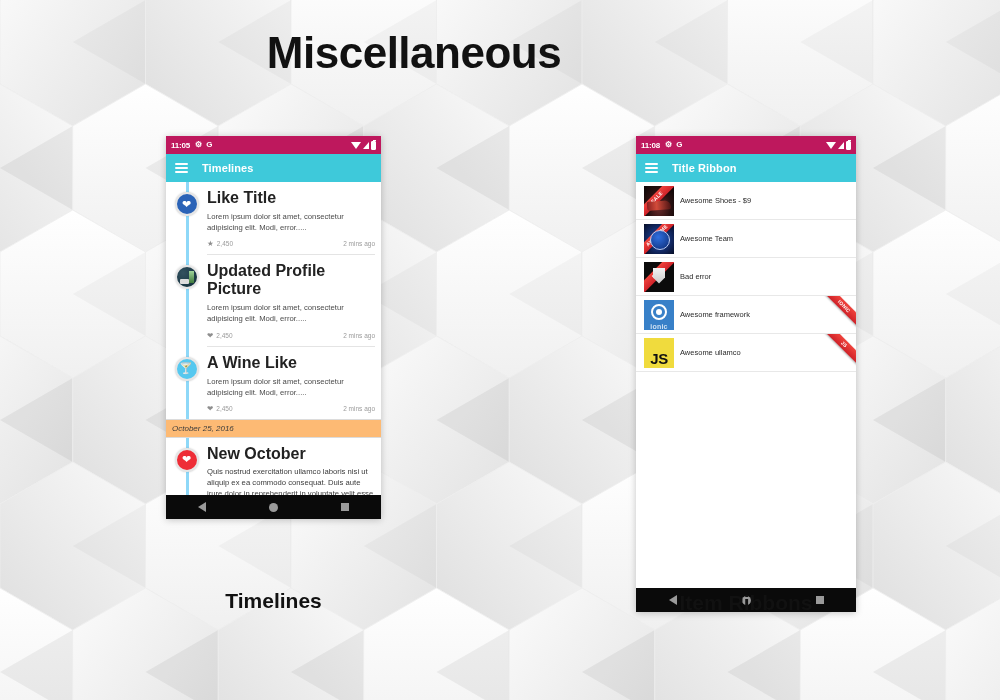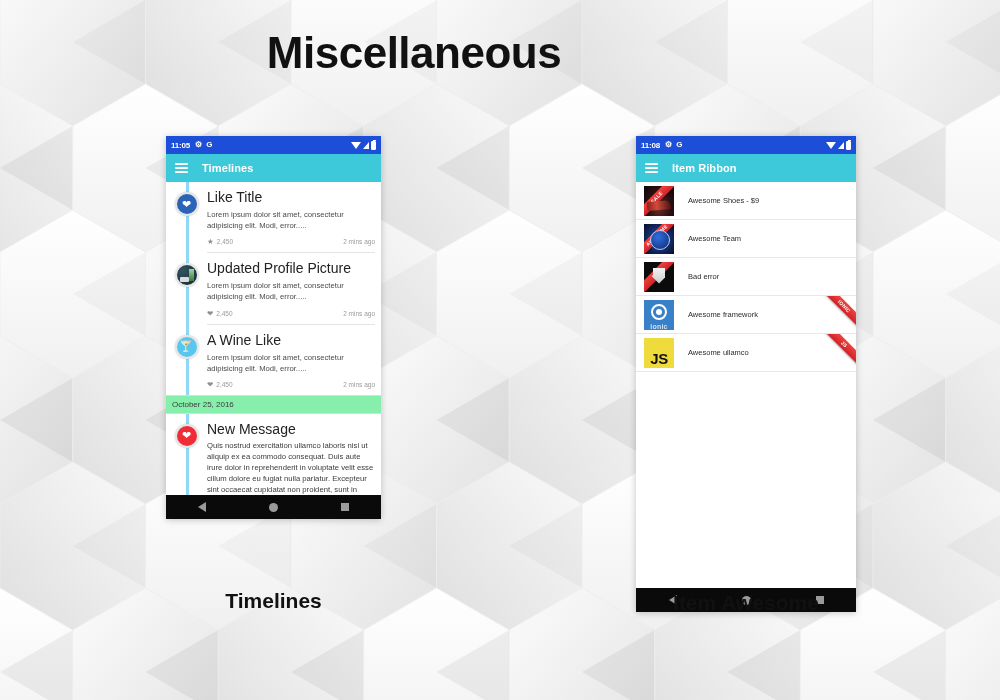--- a/index.html
+++ b/index.html
@@ -36,21 +36,21 @@
     background: #ffffff;
     box-shadow: 0 1px 7px rgba(0,0,0,0.22);
     overflow: hidden;
     display: flex; flex-direction: column;
   }
   #phone-left  { left: 166px; top: 136px; width: 215px; height: 383px; }
   #phone-right { left: 636px; top: 136px; width: 220px; height: 476px; }
 
   
   .statusbar {
-    height: 18px; background: #1d4ed8;
+    height: 18px; background: #be185d;
     display: flex; align-items: center;
     padding: 0 5px; flex: 0 0 auto;
     color: #fff; font-size: 8px; font-weight: bold;
   }
   .sb-time { margin-right: 5px; letter-spacing: -0.2px; }
   .sb-ico { margin-right: 4px; font-size: 8px; line-height: 1; }
   .sb-right { margin-left: auto; display: flex; align-items: center; gap: 2px; }
   .wifi-tri {
     width: 0; height: 0;
     border-left: 5px solid transparent; border-right: 5px solid transparent;
@@ -113,49 +113,49 @@
   .b-photo  { background: radial-gradient(circle at 30% 30%, #33515f 0%, #1d3a47 60%, #132a34 100%); position: relative; }
   .b-photo:after {
     content:''; position:absolute; left:12px; top:4px; width:5px; height:12px;
     background: linear-gradient(#9fd49a,#3f7a3c);
   }
   .b-photo:before {
     content:''; position:absolute; left:3px; bottom:3px; width:9px; height:5px;
     background:#dcdcdc; border-radius:1px;
   }
   .tl-body { flex: 1 1 auto; padding-right: 6px; }
-  .tl-title { font-size: 14px; font-weight: normal; color: #222; padding-top: 2px; }
+  .tl-title { font-size: 16px; font-weight: bold; color: #222; padding-top: 2px; }
   .tl-text  { font-size: 7.7px; color: #4a4a4a; line-height: 1.45; margin-top: 4px; }
   .tl-meta {
     display: flex; align-items: center; margin-top: 6px;
     border-bottom: 1px solid #e4e4e4; padding-bottom: 6px;
     font-size: 6.5px; color: #9b9b9b;
   }
   .tl-meta .mico { font-size: 7.5px; margin-right: 3px; color: #8e8e8e; }
   .tl-meta .ago { margin-left: auto; }
   .tl-item:last-child .tl-meta { border-bottom: none; }
 
   .tl-datebar {
-    background: #86efac; font-size: 8px; color: #3c3c3c;
-    padding: 4px 6px; border-top: 1px solid #dcdcdc; border-bottom: 1px solid #dcdcdc;
+    background: #fdba74; font-size: 8px; color: #3c3c3c;
+    padding: 4px 6px; border-top: 1px solid #dcdcdc; border-bottom: 1px solid #dcdcdc; font-style: italic;
   }
   .tl-long { font-size: 7.7px; color: #3b3b3b; line-height: 1.42; margin-top: 4px; }
 
   
   .ribbon-list { background: #fff; height: 100%; }
   .ribbon-row {
     display: flex; align-items: center; height: 38px;
     border-bottom: 1px solid #e8e8e8; position: relative; overflow: hidden;
     padding-left: 8px;
   }
   .thumb {
     width: 30px; height: 30px; flex: 0 0 30px; position: relative; overflow: hidden;
     background: #111;
   }
-  .thumb-label { font-size: 7.5px; color: #2b2b2b; margin-left: 14px; }
+  .thumb-label { font-size: 7.5px; color: #2b2b2b; margin-left: 6px; }
   .thumb.shoes { background: radial-gradient(ellipse at 50% 70%, #6d2b2b 0%, #2a1111 55%, #0a0505 100%); }
   .thumb.shoes:after {
     content:''; position:absolute; left:3px; bottom:6px; width:24px; height:9px;
     background: linear-gradient(90deg,#8a2020,#d24b3a 40%,#4a1414);
     border-radius: 2px 8px 3px 3px; transform: rotate(-4deg);
   }
   .thumb.team1 { background: radial-gradient(circle at 50% 50%, #1f4fb5 0%, #11265f 62%, #060d24 100%); }
   .thumb.team1:after {
     content:''; position:absolute; left:6px; top:6px; width:18px; height:18px;
     border:1px solid #b9c9f0; border-radius:50%;
@@ -420,21 +420,21 @@
 
     <div class="tl-datebar">October 25, 2016</div>
 
     <div class="tl-group">
       <div class="tl-line"></div>
       <div class="tl-item">
         <div class="tl-bullet-col">
           <div class="tl-bullet b-red">❤</div>
         </div>
         <div class="tl-body">
-          <div class="tl-title">New Message</div>
+          <div class="tl-title">New October</div>
           <div class="tl-long">Quis nostrud exercitation ullamco laboris nisi ut aliquip ex ea commodo consequat. Duis aute irure dolor in reprehenderit in voluptate velit esse cillum dolore eu fugiat nulla pariatur. Excepteur sint occaecat cupidatat non proident, sunt in culpa qui officia deserunt mollit anim id est laborum.</div>
         </div>
       </div>
     </div>
   </div>
 
   <div class="navbar">
     <span class="nav-back"></span>
     <span class="nav-home"></span>
     <span class="nav-recent"></span>
@@ -453,21 +453,21 @@
       <span class="batt"></span>
     </span>
   </div>
 
   <div class="appbar">
     <span class="hamburger">
         <span></span>
         <span></span>
         <span></span>
       </span>
-    <span class="appbar-title">Item Ribbon</span>
+    <span class="appbar-title">Title Ribbon</span>
   </div>
 
   <div class="content">
     <div class="ribbon-list">
 
       <div class="ribbon-row">
         <div class="thumb shoes">
           <div class="ribbon-tag tl">SALE</div>
         </div>
         <div class="thumb-label">Awesome Shoes - $9</div>
@@ -509,13 +509,13 @@
   </div>
 
   <div class="navbar">
     <span class="nav-back"></span>
     <span class="nav-home"></span>
     <span class="nav-recent"></span>
   </div>
 </div>
 
 <div class="caption" id="cap-left">Timelines</div>
-<div class="caption" id="cap-right">Item Awesome</div>
+<div class="caption" id="cap-right">Item Ribbons</div>
 
 </body></html>

